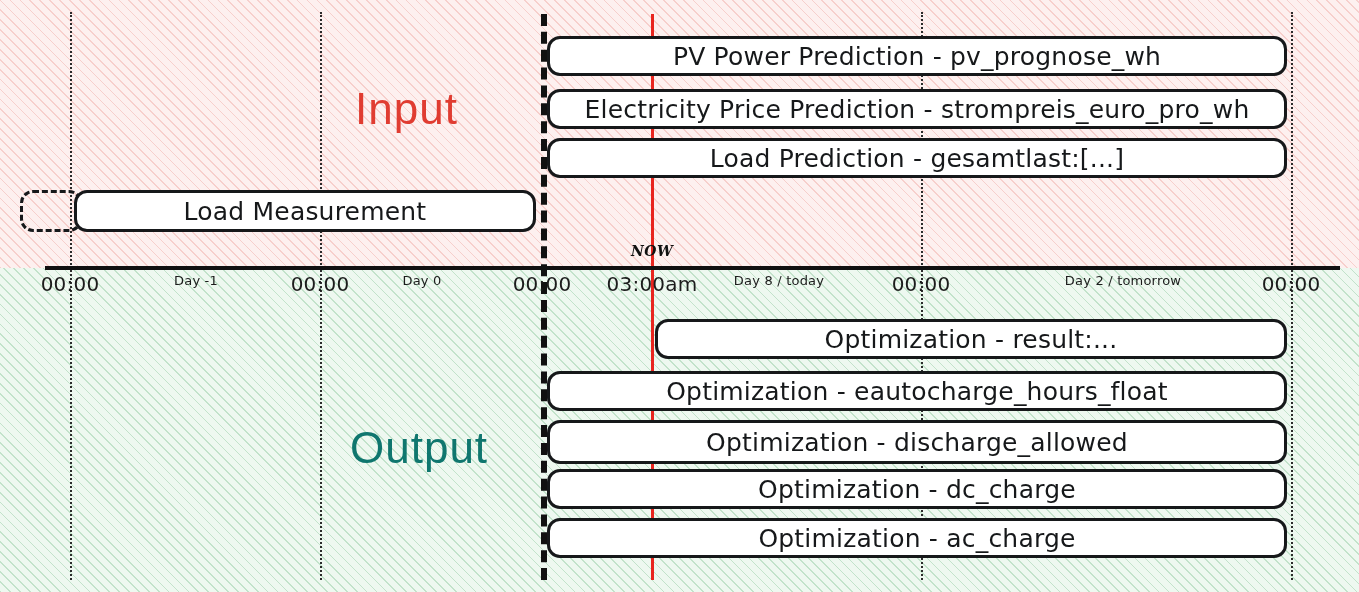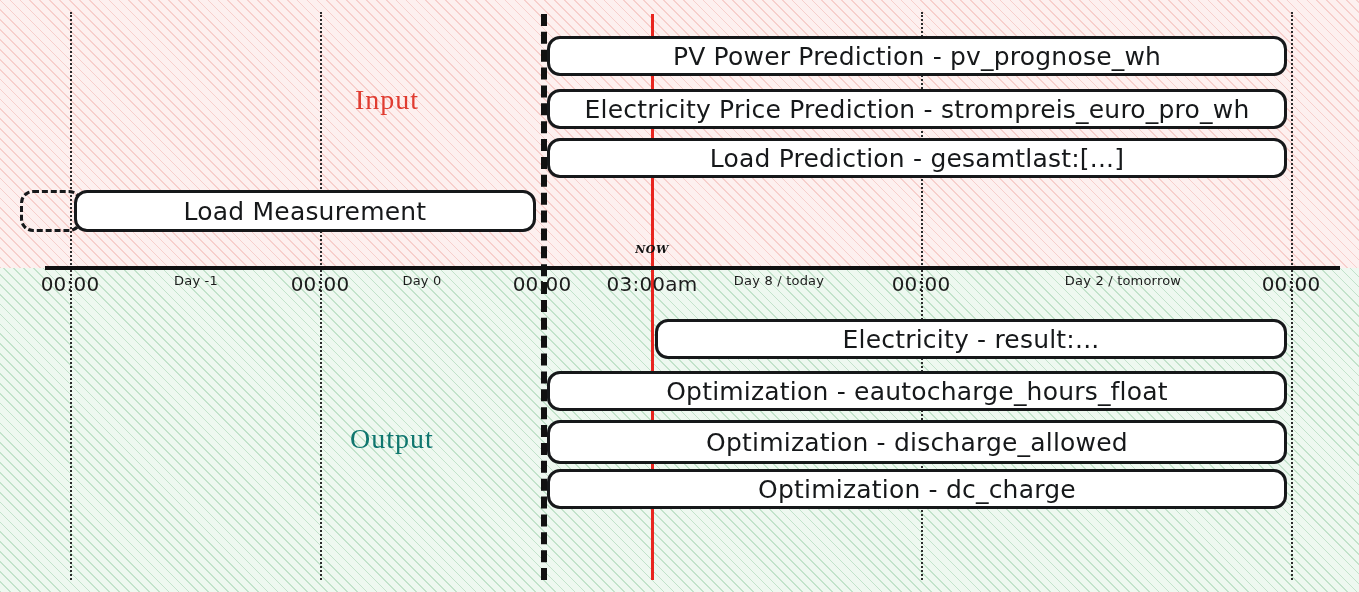--- a/index.html
+++ b/index.html
@@ -59,30 +59,30 @@
     transform:translateX(-50%);
     letter-spacing:.2px;
   }
   .axis-label.time{font-size:20px;}
   .axis-label.day{font-size:13px;}
 
   #now-label{
     position:absolute;
     font-family:"DejaVu Serif", serif;
     font-style:italic;font-weight:bold;
-    font-size:11px;color:#111;
+    font-size:14px;color:#111;
     transform:translateX(-50%);
     letter-spacing:.5px;
   }
 
   
   .section-caption{
     position:absolute;
-    font-family:Liberation Serif, serif;
-    font-size:28px;font-weight:normal;
+    font-family:Liberation Sans, sans-serif;
+    font-size:44px;font-weight:normal;
     letter-spacing:1px;
     white-space:nowrap;
     text-align:center;
   }
   #caption-input{color:#e03c31;left:355px;top:84px;}
   #caption-output{color:#0f766e;left:350px;top:423px;}
 
   
   .bar{
     position:absolute;
@@ -153,32 +153,35 @@
   <div class="axis-label time" style="left:320px;top:272px;">00:00</div>
   <div class="axis-label day" style="left:422px;top:273px;">Day 0</div>
   <div class="axis-label time" style="left:542px;top:272px;">00:00</div>
   <div class="axis-label time" style="left:652px;top:272px;">03:00am</div>
   <div class="axis-label day" style="left:779px;top:273px;">Day 8 / today</div>
   <div class="axis-label time" style="left:921px;top:272px;">00:00</div>
   <div class="axis-label day" style="left:1123px;top:273px;">Day 2 / tomorrow</div>
   <div class="axis-label time" style="left:1291px;top:272px;">00:00</div>
 
   <div class="bar" style="left:655px;top:319px;width:632px;height:40px;">
-    <span>Electricity - result:...</span>
+    <span>Optimization - result:...</span>
   </div>
 
   <div class="bar" style="left:547px;top:371px;width:740px;height:40px;">
     <span>Optimization - eautocharge_hours_float</span>
   </div>
 
   <div class="bar" style="left:547px;top:420px;width:740px;height:44px;">
     <span>Optimization - discharge_allowed</span>
   </div>
 
   <div class="bar" style="left:547px;top:469px;width:740px;height:40px;">
     <span>Optimization - dc_charge</span>
   </div>
 
+  <div class="bar" style="left:547px;top:518px;width:740px;height:40px;">
+    <span>Optimization - ac_charge</span>
+  </div>
 
   <div class="section-caption" id="caption-input">Input</div>
   <div class="section-caption" id="caption-output">Output</div>
 
 </div>
 
 </body></html>

